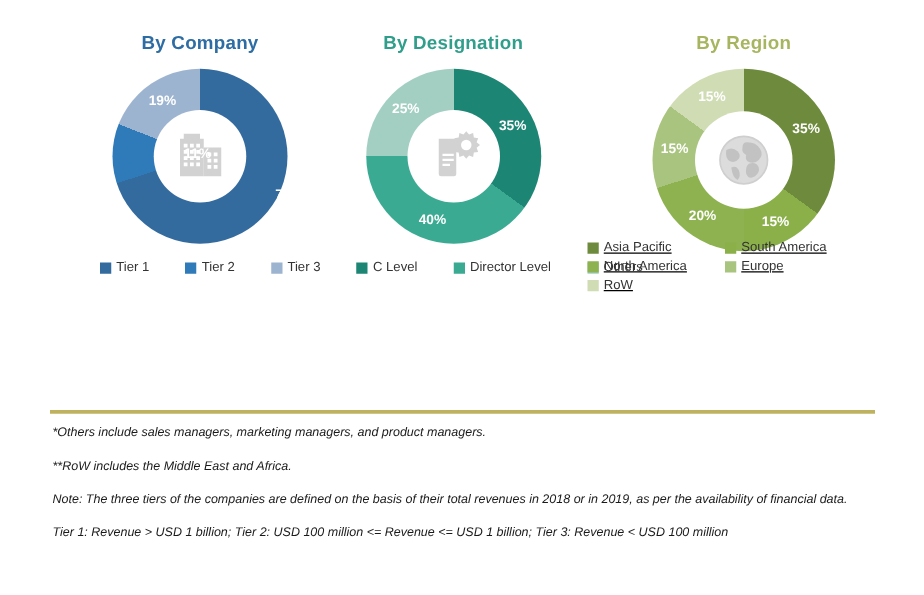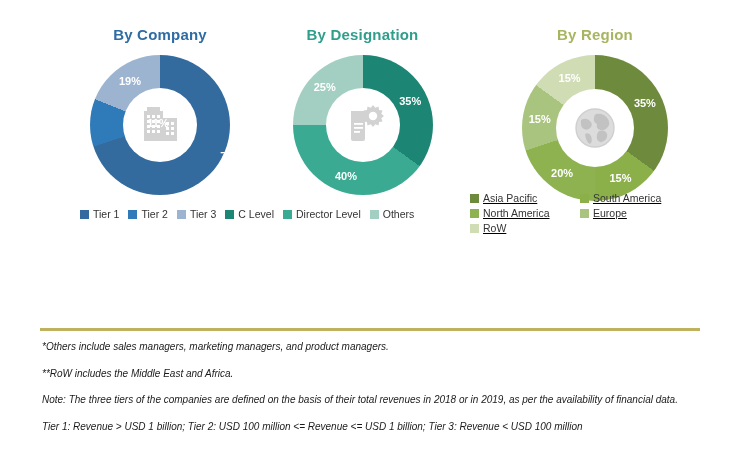--- a/index.html
+++ b/index.html
@@ -33,21 +33,21 @@
     display:flex;align-items:center;justify-content:center;
   }
   .seg-label{
     position:absolute;color:#ffffff;font-size:11px;font-weight:bold;
     transform:translate(-50%,-50%);white-space:nowrap;
   }
 
   
   .legend-row{
     position:absolute;top:208px;left:80px;width:400px;
-    display:flex;align-items:flex-start;gap:9px;
+    display:flex;align-items:flex-start;gap:29px;
   }
   .legend-item{display:flex;align-items:center;gap:4px;white-space:nowrap;}
   .swatch{width:9px;height:9px;display:inline-block;flex:none;}
   .legend-label{font-size:10.5px;color:#333333;}
 
   .legend-region{
     position:absolute;top:192px;left:470px;width:215px;
     display:grid;grid-template-columns:110px 105px;
     row-gap:3px;column-gap:0px;text-decoration:underline;
   }

